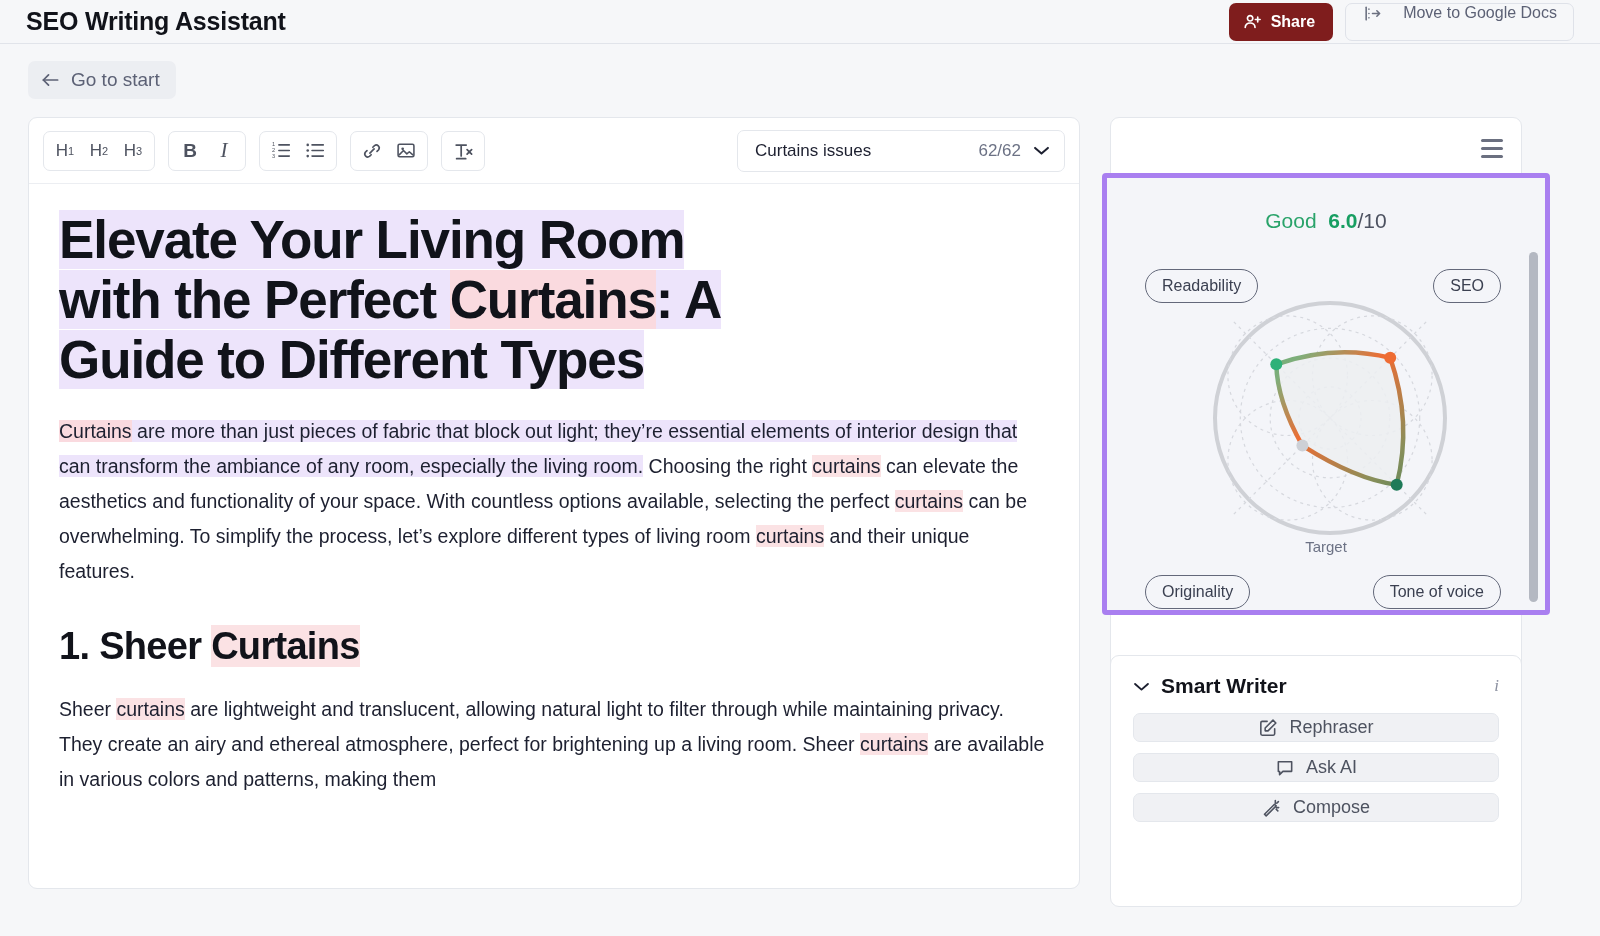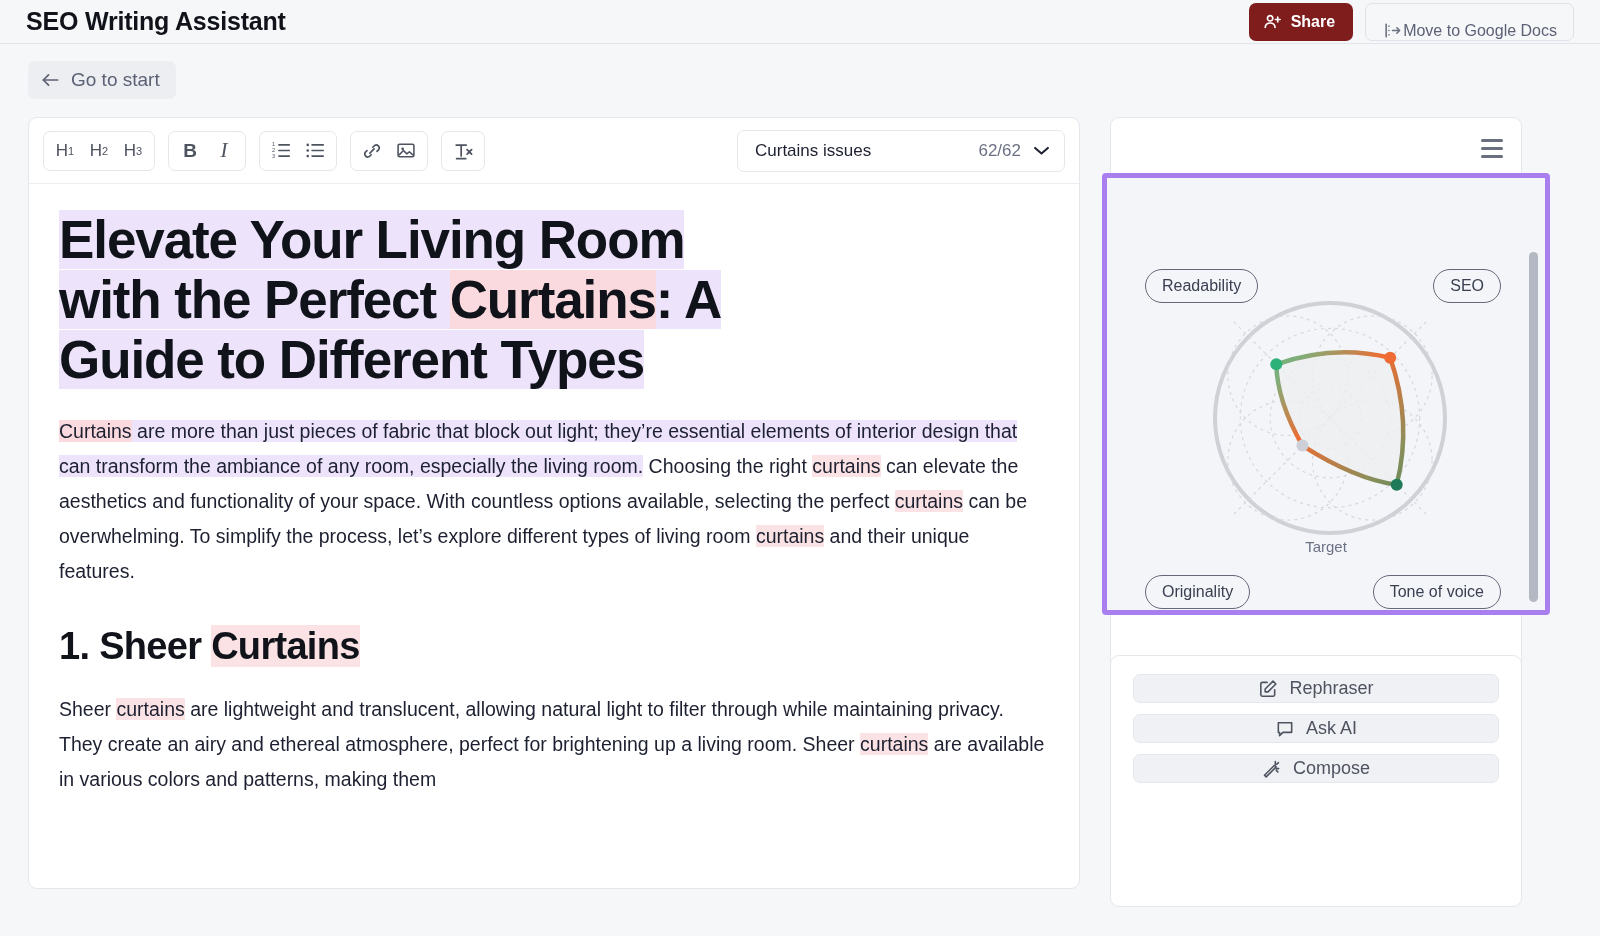--- a/index.html
+++ b/index.html
@@ -32,21 +32,21 @@
     height: 38px; padding: 0 18px 0 14px;
     display: flex; align-items: center; gap: 9px;
     font-size: 16px; font-weight: bold;
     cursor: pointer;
     font-family: "Liberation Sans", sans-serif;
   }
   .btn-gdocs {
     background: #f6f7f9; color: #5c6175;
     border: 1px solid #dfe2e9; border-radius: 7px;
     height: 38px; padding: 0 16px;
-    display: flex; align-items: flex-end; gap: 0;
+    display: flex; align-items: flex-start; gap: 20px;
     font-size: 16px;
     cursor: pointer;
     font-family: "Liberation Sans", sans-serif;
   }
 
   
   .subbar { padding: 17px 0 0 28px; }
   .btn-gostart {
     background: #eceef2; color: #5c6175;
     border: none; border-radius: 7px;
@@ -380,20 +380,24 @@
       <div class="rc-head">
         <div class="hamburger">
             <i></i>
             <i></i>
             <i></i>
           </div>
       </div>
     </div>
 
     <div class="score-box">
+      <div class="score-head">
+        <span class="score-good">Good</span>
+        <span>&nbsp;</span><span class="score-val">6.0</span><span class="score-den">/10</span>
+      </div>
 
       <button class="pill pill-read">Readability</button>
       <button class="pill pill-seo">SEO</button>
       <button class="pill pill-orig">Originality</button>
       <button class="pill pill-tone">Tone of voice</button>
 
       <div class="radar-wrap">
         <svg id="radar-svg" width="250" height="270" viewBox="0 0 250 270">
             <circle cx="125" cy="122" r="115" fill="none" stroke="#cfd1d6" stroke-width="4"></circle>
             <circle cx="125" cy="122" r="89.7" fill="none" stroke="#d6d8de" stroke-width="1.2" stroke-dasharray="3 4"></circle>
@@ -423,20 +427,29 @@
             <circle cx="97.4" cy="149.6" r="6" fill="#cdd0d6"></circle>
           </svg>
       </div>
 
       <div class="target-label">Target</div>
 
       <div class="rc-scrollbar"></div>
     </div>
 
     <div class="sw-card">
+      <div class="sw-head">
+        <span>
+          <svg width="17" height="11" viewBox="0 0 18 12" fill="none" stroke="#1d2030" stroke-width="2.1" stroke-linecap="round" stroke-linejoin="round">
+              <path d="M2 3.2 9 9.4l7-6.2"></path>
+            </svg>
+        </span>
+        <span class="sw-title">Smart Writer</span>
+        <span class="sw-info">i</span>
+      </div>
 
       <button class="sw-btn">
         <span>
           <svg width="20" height="20" viewBox="0 0 24 24" fill="none" stroke="#4e5360" stroke-width="1.9" stroke-linecap="round" stroke-linejoin="round">
             <path d="M11 4H5a1.6 1.6 0 0 0-1.6 1.6V19A1.6 1.6 0 0 0 5 20.6h13.4A1.6 1.6 0 0 0 20 19v-6"></path>
             <path d="M18 2.6 21.4 6 12 15.4H8.6V12z"></path>
           </svg>
         </span>
         <span>Rephraser</span>
       </button>

